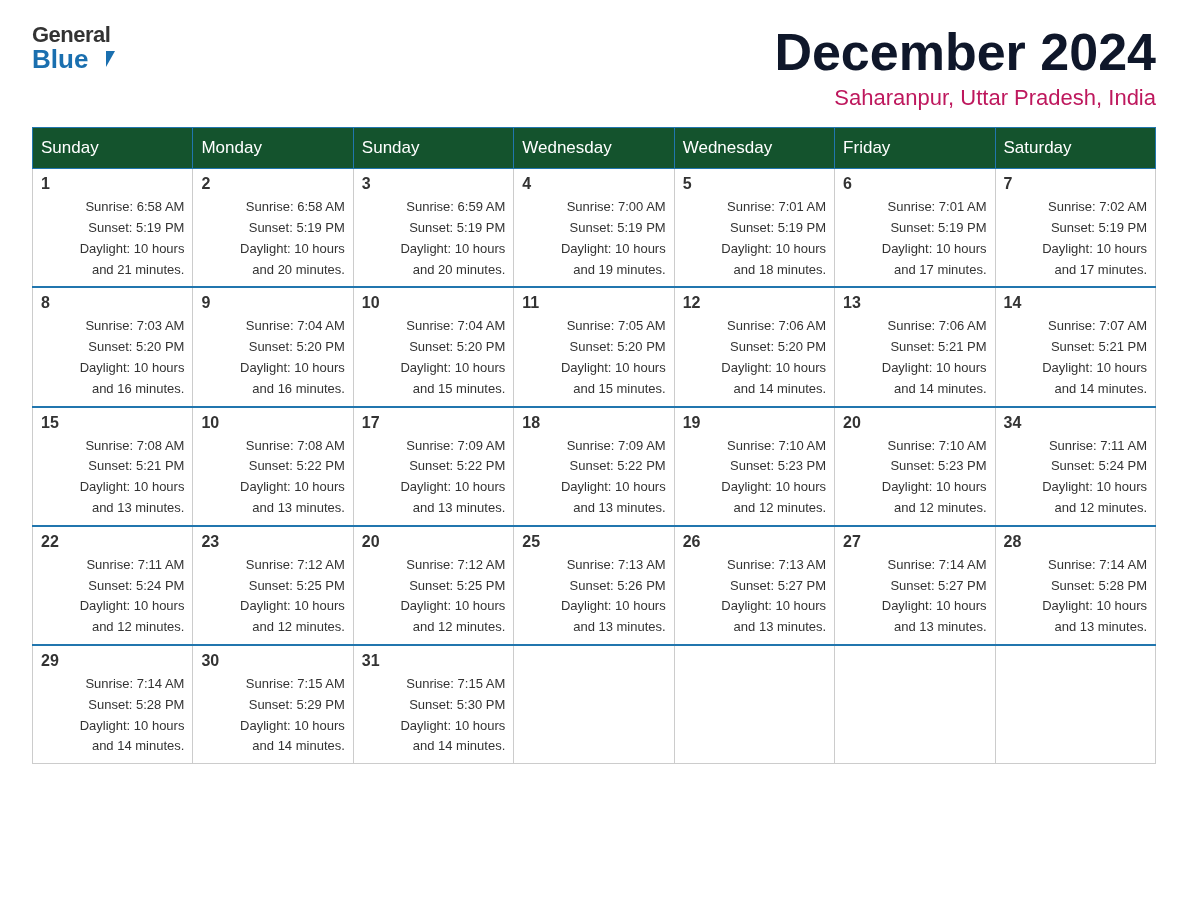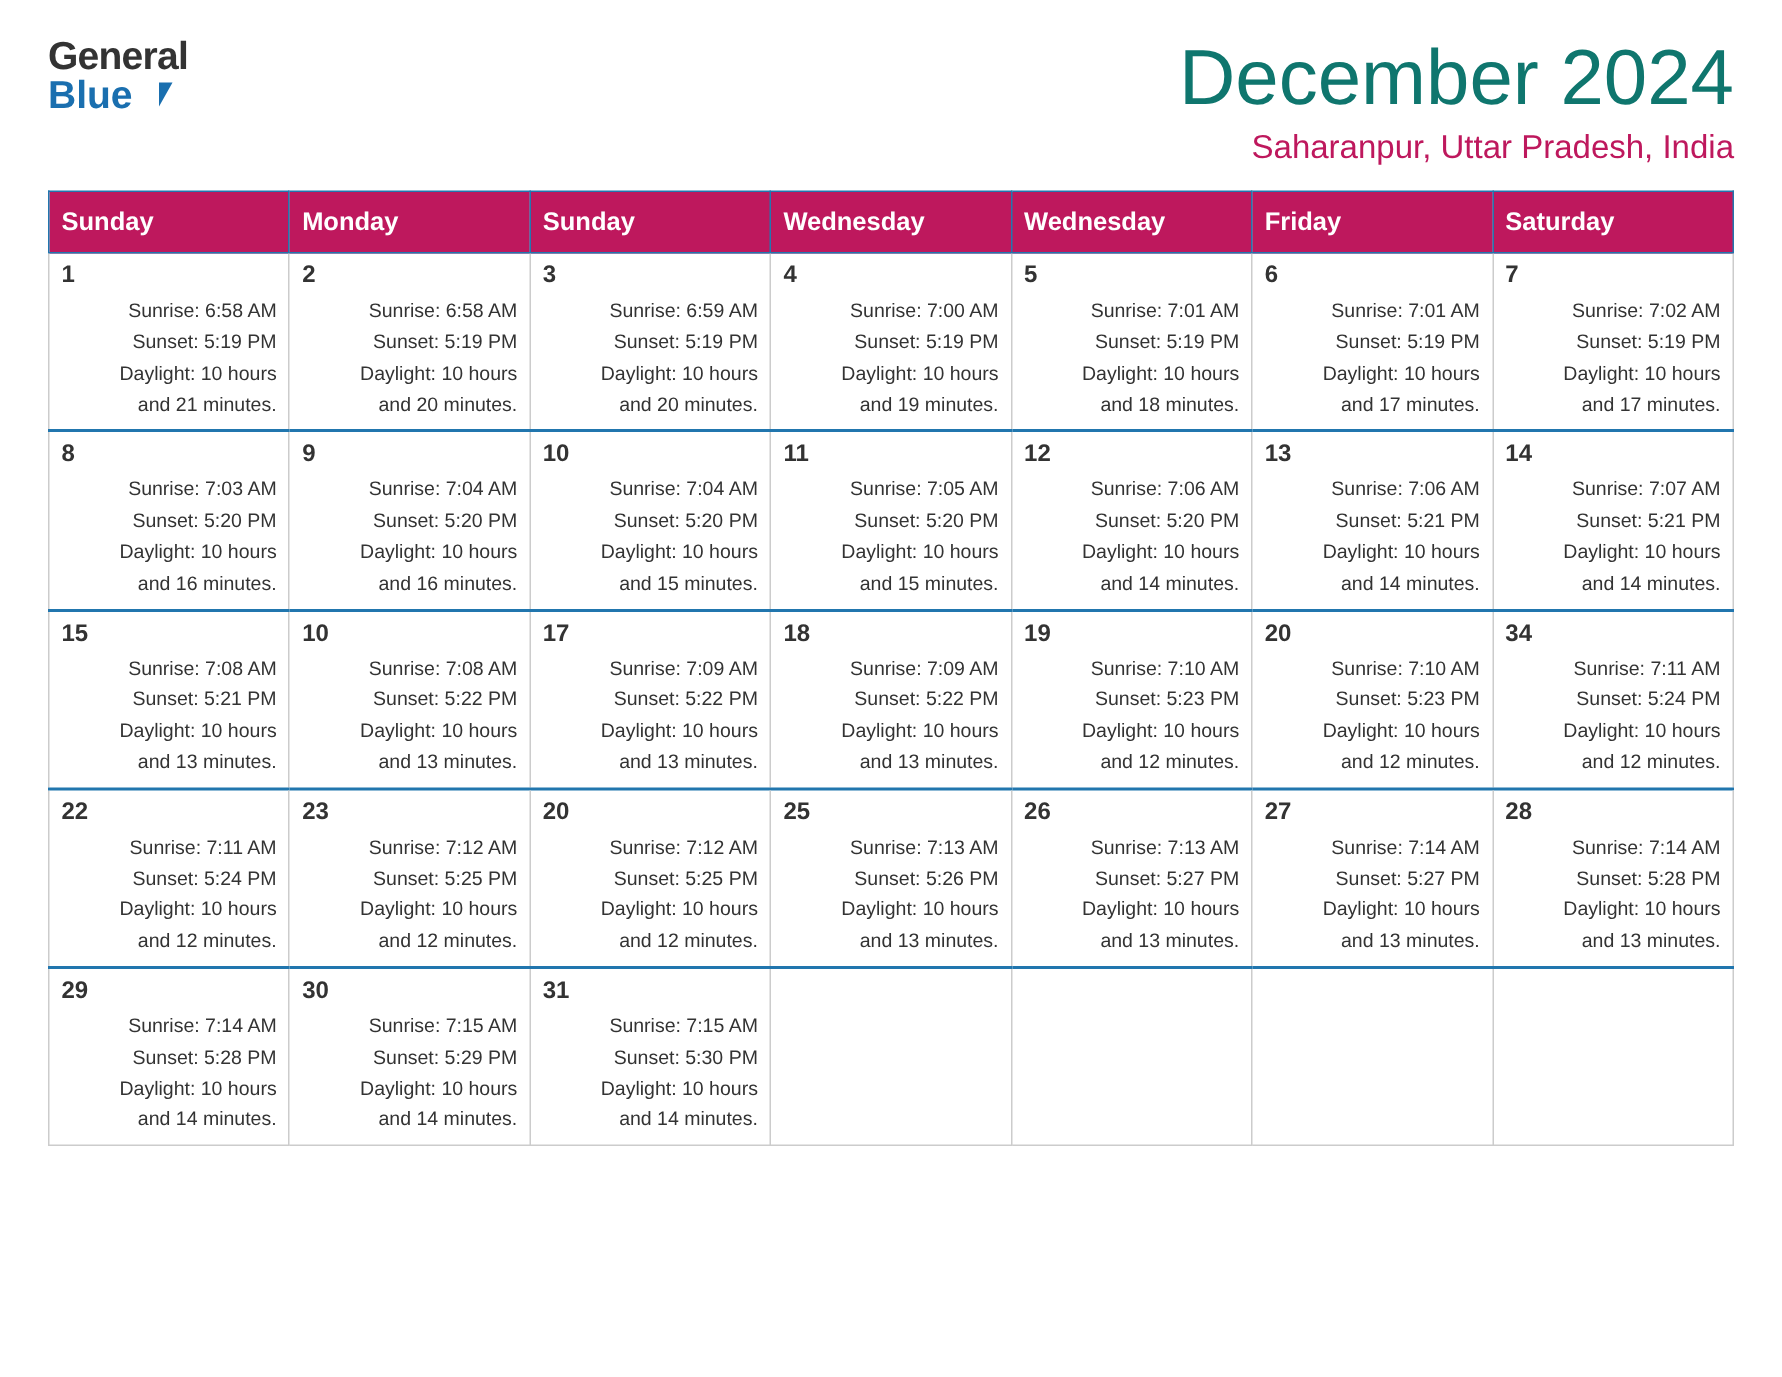--- a/index.html
+++ b/index.html
@@ -14,39 +14,39 @@
       display: flex;
       justify-content: space-between;
       align-items: flex-start;
       margin-bottom: 16px;
     }
     .title-area {
       text-align: right;
     }
     .month-title {
       font-size: 52px;
-      font-weight: normal;
-      color: #0f766e;
+      font-weight: bold;
+      color: #0f172a;
       line-height: 1.1;
     }
     .location-title {
       font-size: 22px;
       color: #be185d;
       margin-top: 4px;
     }
     .calendar-table {
       width: 100%;
       border-collapse: collapse;
       margin-top: 8px;
     }
     .calendar-table th {
-      background-color: #be185d;
+      background-color: #14532d;
       color: #fff;
       font-size: 17px;
-      font-weight: bold;
+      font-weight: normal;
       padding: 10px 8px;
       text-align: left;
       border: 1px solid #2176ae;
     }
     .calendar-table td {
       border: 1px solid #ccc;
       vertical-align: top;
       padding: 6px 8px;
       font-size: 13px;
       color: #333;
@@ -74,21 +74,21 @@
       display: flex;
       align-items: center;
       gap: 0px;
     }
     .logo-text-group {
       display: flex;
       flex-direction: column;
       line-height: 1;
     }
     .logo-general {
-      font-size: 26px;
+      font-size: 22px;
       font-weight: bold;
       color: #333;
       letter-spacing: -0.5px;
     }
     .logo-blue-part {
       display: flex;
       align-items: center;
       gap: 15px;
     }
     .logo-blue-word {

